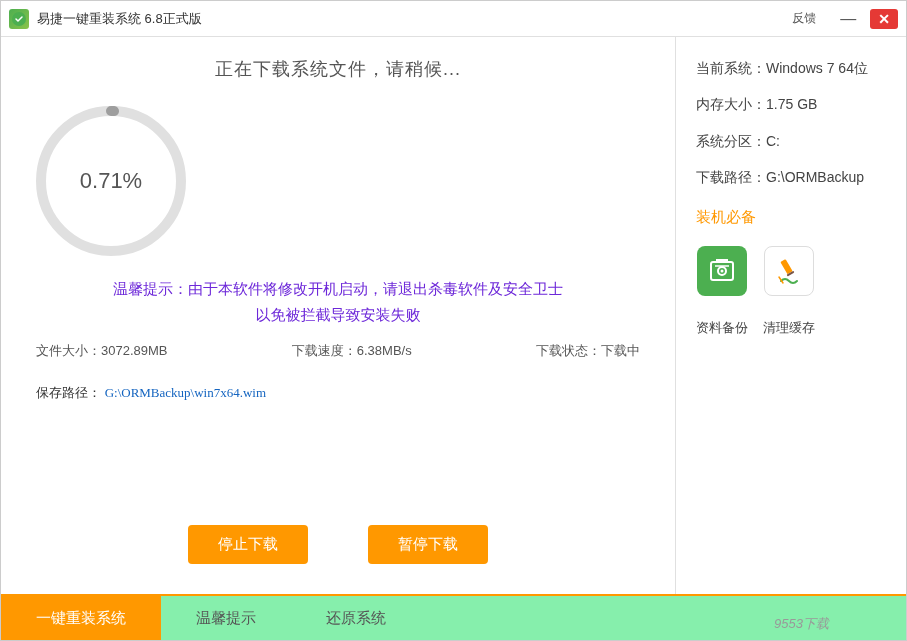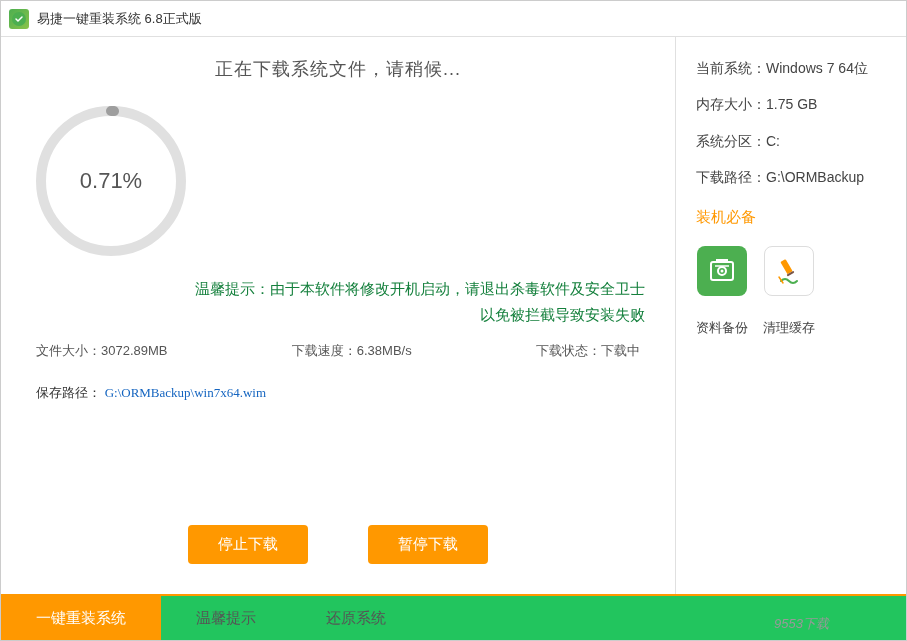--- a/index.html
+++ b/index.html
@@ -142,22 +142,22 @@
       top: 50%;
       left: 50%;
       transform: translate(-50%, -50%);
       font-size: 22px;
       color: #555;
       font-weight: normal;
     }
 
     
     .warning-text {
-      text-align: right;
-      color: #15803d;
+      text-align: center;
+      color: #6d28d9;
       font-size: 15px;
       line-height: 1.7;
       margin-bottom: 15px;
     }
 
     
     .file-info {
       display: flex;
       justify-content: space-between;
       font-size: 13px;
@@ -255,21 +255,21 @@
     }
 
     .tool-label {
       font-size: 13px;
       color: #444;
     }
 
     
     .tab-bar {
       height: 46px;
-      background: #22c55e;
+      background: #86efac;
       border-top: 2px solid #ff9800;
       display: flex;
       align-items: stretch;
       flex-shrink: 0;
     }
 
     .tab-item {
       display: flex;
       align-items: center;
       justify-content: center;
@@ -306,20 +306,25 @@
 
     <div class="title-bar">
       <div class="title-bar-left">
         <div class="title-bar-icon">
           <svg width="16" height="16" viewBox="0 0 16 16">
             <circle cx="8" cy="8" r="7" fill="#4CAF50"></circle>
             <path d="M5 8 L7 10 L11 6" stroke="white" stroke-width="1.5" fill="none" stroke-linecap="round"></path>
           </svg>
         </div>
         <span class="title-bar-text">易捷一键重装系统 6.8正式版</span>
+      </div>
+      <div class="title-bar-right">
+        <div class="title-btn feedback">反馈</div>
+        <div class="title-btn minimize">—</div>
+        <div class="title-btn close-btn">✕</div>
       </div>
     </div>
 
     <div class="main-content">
 
       <div class="left-panel">
         <div class="download-title">正在下载系统文件，请稍候...</div>
 
         <div class="progress-container">
           <div class="circle-progress">

